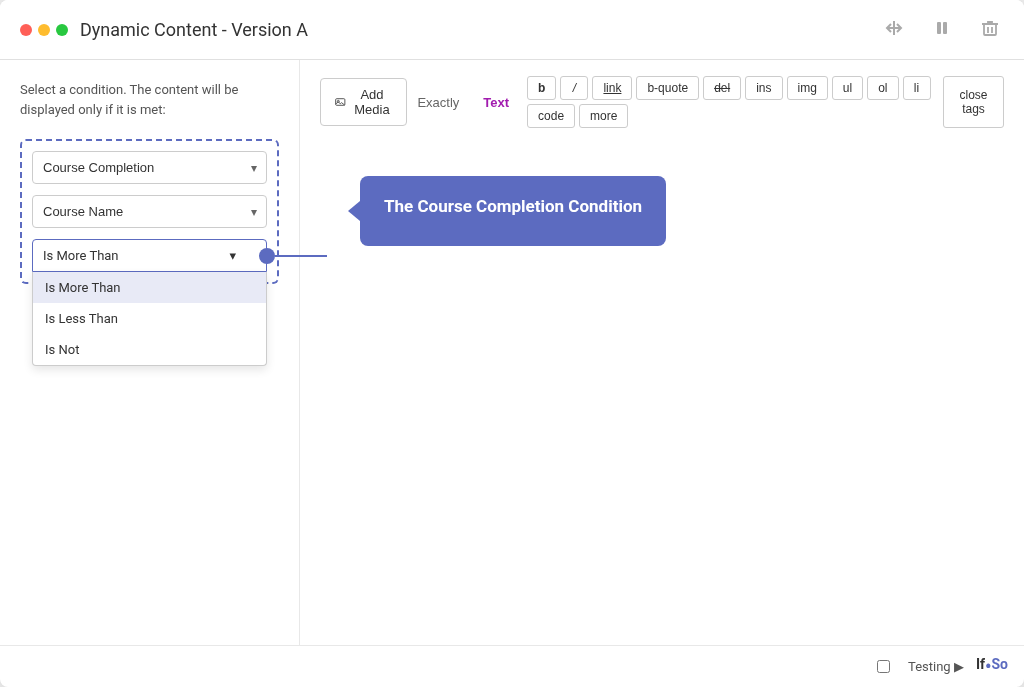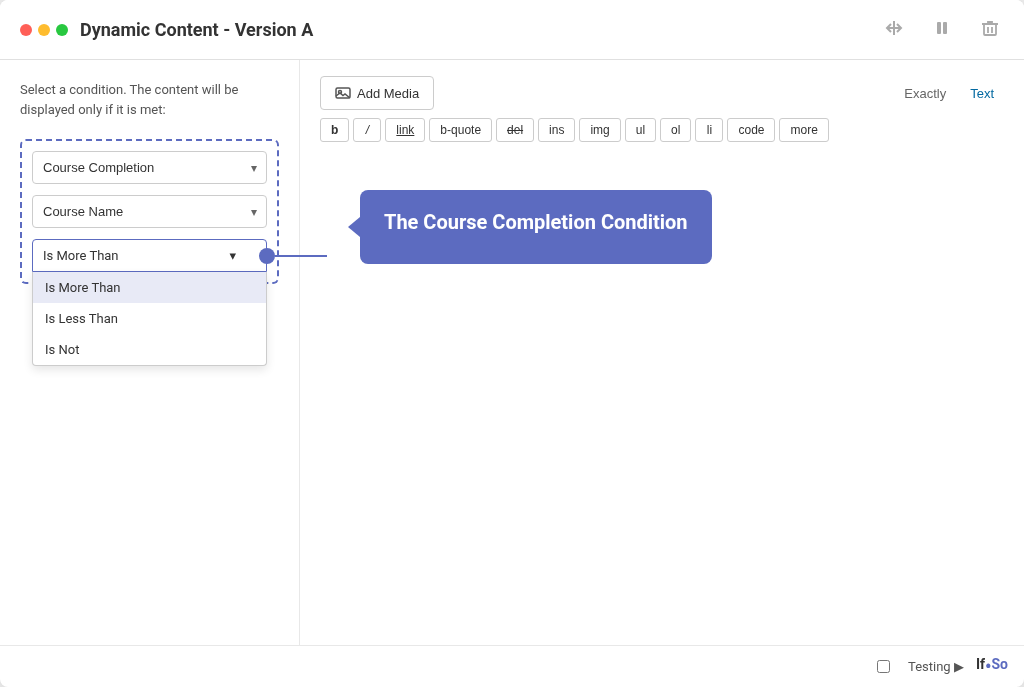--- a/index.html
+++ b/index.html
@@ -42,21 +42,21 @@
     .dot {
       width: 12px;
       height: 12px;
       border-radius: 50%;
     }
     .dot-red { background: #ff5f57; }
     .dot-yellow { background: #febc2e; }
     .dot-green { background: #28c840; }
     .title-bar-title {
       font-size: 18px;
-      font-weight: 700;
+      font-weight: 400;
       color: #333;
     }
     .title-bar-actions {
       display: flex;
       gap: 20px;
       align-items: center;
     }
     .title-bar-icon {
       color: #aaa;
       font-size: 18px;
@@ -166,21 +166,21 @@
       flex: 1;
       padding: 16px 20px;
       display: flex;
       flex-direction: column;
       gap: 12px;
     }
 
     
     .editor-toolbar {
       display: flex;
-      flex-direction: column;
+      flex-direction: row;
       gap: 8px;
     }
     .toolbar-top {
       display: flex;
       align-items: center;
       justify-content: space-between;
     }
     .add-media-btn {
       display: flex;
       align-items: center;
@@ -200,21 +200,21 @@
     }
     .view-btn {
       padding: 4px 10px;
       font-size: 13px;
       color: #666;
       background: none;
       border: none;
       cursor: pointer;
       border-radius: 3px;
     }
-    .view-btn.active { color: #0369a1; font-weight: 400; }
+    .view-btn.active { color: #a21caf; font-weight: 700; }
 
     .toolbar-buttons {
       display: flex;
       flex-wrap: wrap;
       gap: 4px;
       align-items: center;
     }
     .tb-btn {
       padding: 4px 10px;
       border: 1px solid #ccc;
@@ -251,21 +251,21 @@
       left: -12px;
       top: 50%;
       transform: translateY(-50%);
       width: 0;
       height: 0;
       border-top: 10px solid transparent;
       border-bottom: 10px solid transparent;
       border-right: 12px solid #5c6bc0;
     }
     .info-box-title {
-      font-size: 20px;
+      font-size: 17px;
       font-weight: 700;
       margin-bottom: 10px;
     }
     .info-box-text {
       font-size: 13px;
       line-height: 1.6;
       opacity: 0.95;
     }
 
     
@@ -399,20 +399,23 @@
           <button class="tb-btn" style="text-decoration:line-through;">del</button>
           <button class="tb-btn">ins</button>
           <button class="tb-btn">img</button>
           <button class="tb-btn">ul</button>
           <button class="tb-btn">ol</button>
           <button class="tb-btn">li</button>
           <button class="tb-btn">code</button>
           <button class="tb-btn">more</button>
         </div>
 
+        <div class="toolbar-row2">
+          <button class="tb-btn">close tags</button>
+        </div>
       </div>
 
       <div style="display:flex; align-items:center; margin-top:16px;">
         <div class="info-box">
           <div class="info-box-title">The Course Completion Condition</div>
         </div>
       </div>
     </div>
   </div>
 

